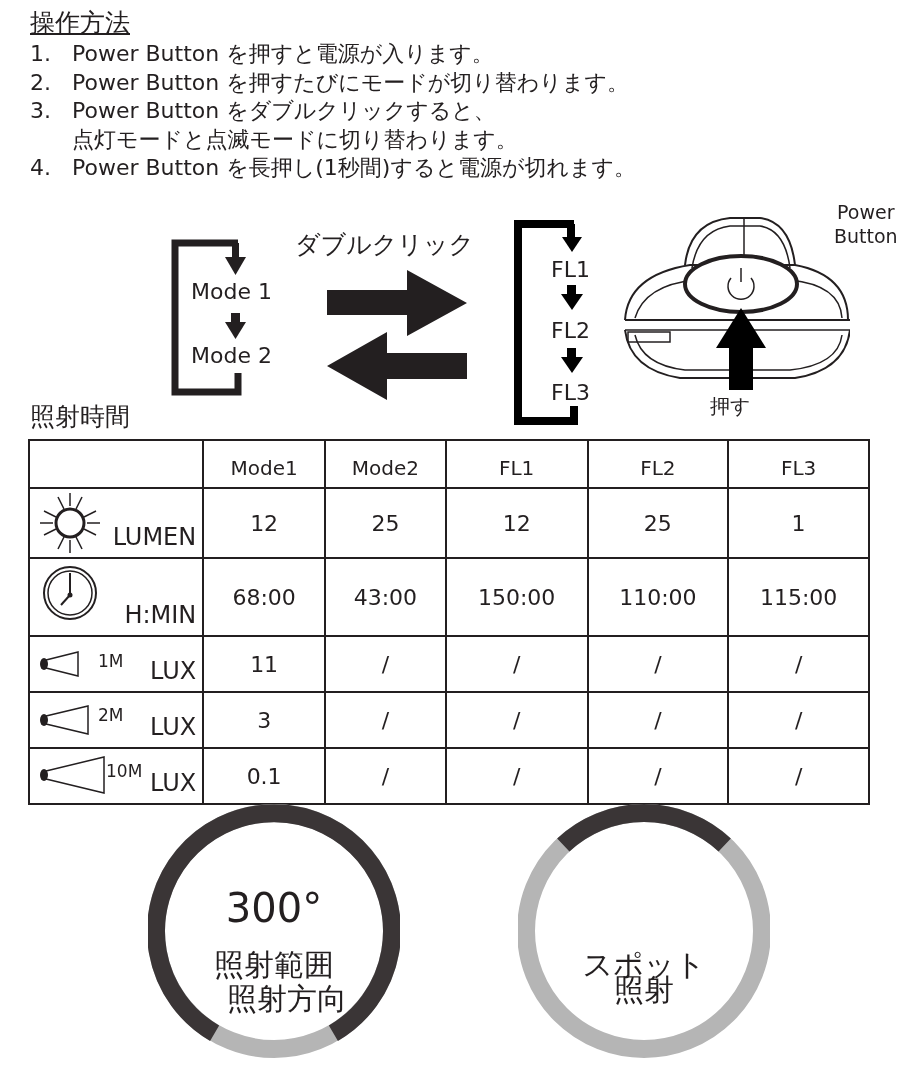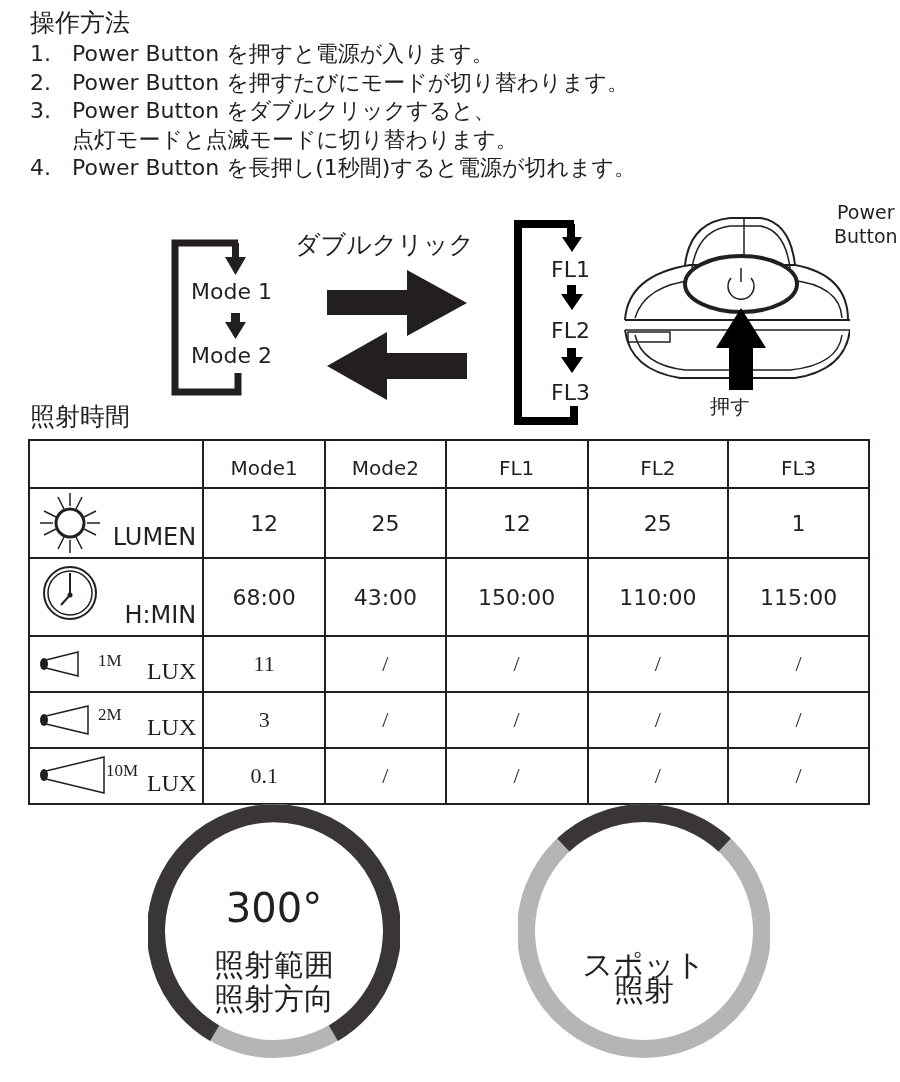--- a/index.html
+++ b/index.html
@@ -1,33 +1,33 @@
 <!DOCTYPE html>
 <html><head>
 <meta charset="utf-8">
 <style>
   html, body { margin:0; padding:0; background:#ffffff; }
   body { width:900px; height:1082px; position:relative; overflow:hidden;
          font-family:"DejaVu Sans", "Liberation Sans", sans-serif; color:#231f20; }
   .abs { position:absolute; }
-  .title { left:30px; top:8px; font-size:25px; line-height:30px; }
+  .title { left:30px; top:8px; font-size:25px; line-height:30px;text-decoration:underline; }
   .steps { left:30px; top:40px; font-size:22px; line-height:28.5px; }
   .step { display:flex; white-space:nowrap; }
   .step .num { width:42px; }
   .cont { padding-left:42px; }
   .mode-label, .fl-label { font-size:22px; line-height:24px; }
   .dbl-label { font-size:25px; }
   .pb-label { font-size:19px; line-height:24px; text-align:center;margin-left:44px; }
   .oshu { font-size:20px; }
   .sec-title { left:30px; top:400px; font-size:25px; }
   table.spec { position:absolute; left:28px; top:439px; border-collapse:collapse; width:842px; }
   table.spec td { border:2px solid #231f20; text-align:center; vertical-align:middle; padding:0; font-size:22px; }
   table.spec tr.hdr td { height:38px; font-size:20px; padding-top:8px; }
   table.spec tr.r-big td { height:68px; }
-  table.spec tr.r-sm td { height:54px;font-family:Liberation Serif, serif; }
+  table.spec tr.r-sm td { height:54px; }
   .rowlabel { position:relative; height:100%; }
   .rowlabel .lbl { position:absolute; right:6px; bottom:6px; font-size:24px; }
   .rowlabel .dist { position:absolute; font-size:17px; }
   .gauge-text-big { font-size:40px; line-height:60px; text-align:center; }
   .gauge-text-sm { font-size:30px; line-height:34px; text-align:center; }
 </style>
 </head>
 <body>
 
 <div class="abs title">操作方法</div>
@@ -227,21 +227,21 @@
   </table>
 
 <div class="abs" style="left:148px;top:800px;width:252px;height:262px">
   <svg width="252" height="262" class="abs" style="left:0;top:0">
     <circle cx="126" cy="131" r="118" fill="none" stroke="#b5b5b5" stroke-width="18"></circle>
 
     <path d="M66.6,233.2 A118,118 0 1 1 185.4,233.2" fill="none" stroke="#3a3536" stroke-width="18"></path>
   </svg>
   <div class="abs gauge-text-big" style="left:0;width:252px;top:78px">300°</div>
   <div class="abs gauge-text-sm" style="left:0;width:252px;top:148px">照射範囲</div>
-  <div class="abs gauge-text-sm" style="left:0;width:252px;top:182px">照射方向</div>
+  <div class="abs gauge-text-sm" style="left:13px;width:252px;top:182px">照射方向</div>
 </div>
 
 <div class="abs" style="left:518px;top:800px;width:252px;height:262px">
   <svg width="252" height="262" class="abs" style="left:0;top:0">
     <circle cx="126" cy="131" r="118" fill="none" stroke="#b5b5b5" stroke-width="18"></circle>
 
     <path d="M45.3,45.0 A118,118 0 0 1 206.7,45.0" fill="none" stroke="#3a3536" stroke-width="18"></path>
   </svg>
   <div class="abs gauge-text-sm" style="left:0;width:252px;top:148px">スポット</div>
   <div class="abs gauge-text-sm" style="left:0;width:252px;top:173px">照射</div>

